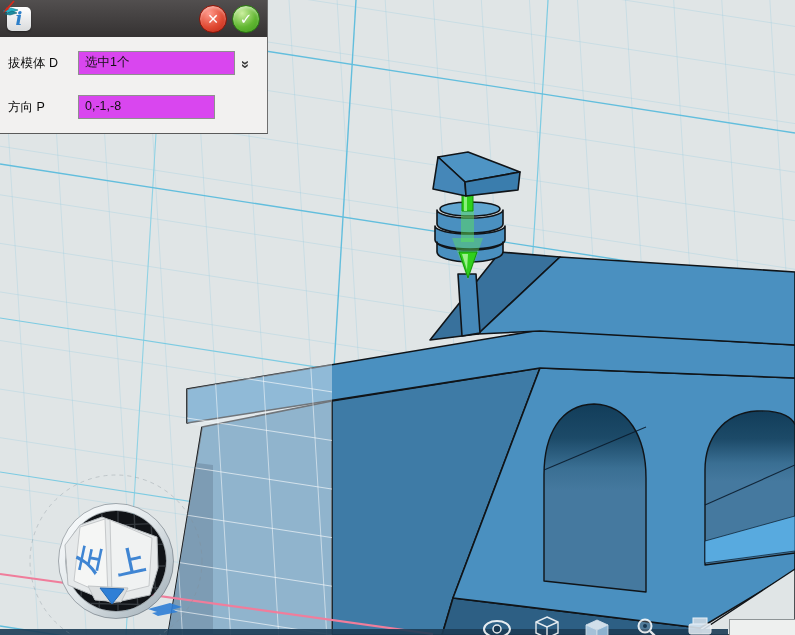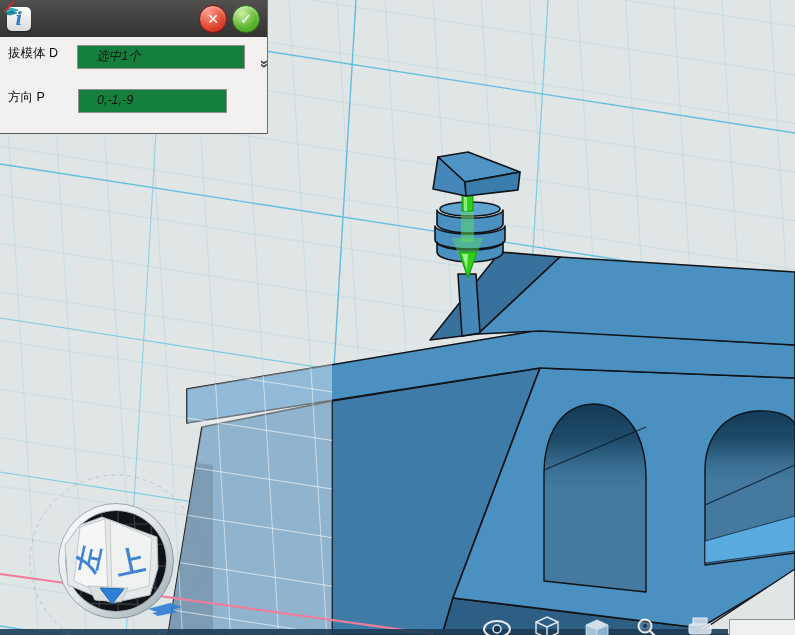--- a/index.html
+++ b/index.html
@@ -17,24 +17,24 @@
            font-family:"DejaVu Serif","Liberation Serif",serif;font-style:italic;font-weight:bold;
            font-size:18px;color:#2d7fc9;box-shadow:0 1px 2px rgba(0,0,0,.4);}
   .tb-space{flex:1;}
   .round-btn{width:26px;height:26px;border-radius:50%;display:flex;align-items:center;
              justify-content:center;color:#fff;font-size:14px;font-weight:bold;margin-left:5px;
              cursor:pointer;line-height:1;}
   .btn-x{background:radial-gradient(circle at 35% 28%,#ff9a8c,#e14b34 55%,#b92314);
          border:1px solid #8e1407;box-shadow:inset 0 2px 3px rgba(255,255,255,.45);}
   .btn-ok{background:radial-gradient(circle at 35% 28%,#cdf0a0,#62b732 55%,#3c981a);
           border:1px solid #2a7a10;box-shadow:inset 0 2px 3px rgba(255,255,255,.5);font-size:15px;}
-  .drow{display:flex;height:36px;margin:8px 8px 8px 8px;}
+  .drow{display:flex;align-items:center;height:36px;margin:8px 8px 8px 8px;}
   .dlabel{width:70px;font-size:12.5px;color:#0a0a0a;white-space:nowrap;}
-  .dfield{position:relative;height:20px;background:#15803d;border:1px solid #8f8f8f;
-          font-size:12.5px;color:#111;padding:1px 6px 1px 18px;line-height:19px;overflow:hidden;font-style:italic;}
+  .dfield{position:relative;height:20px;background:#d946ef;border:1px solid #8f8f8f;
+          font-size:12.5px;color:#111;padding:1px 6px 1px 6px;line-height:19px;overflow:hidden;}
   .f1{width:143px;}
   .f2{width:165px;}
   .f3{width:123px;}
   .chevrons{display:inline-block;transform:rotate(90deg);font-weight:bold;color:#3a3a3a;
             font-size:15px;margin-left:8px;letter-spacing:-2px;cursor:pointer;}
   .spinner{position:absolute;right:1px;top:0;width:13px;height:20px;display:flex;
            flex-direction:column;align-items:center;justify-content:center;gap:3px;cursor:pointer;}
   .tri-up{width:0;height:0;border-left:4px solid transparent;border-right:4px solid transparent;
           border-bottom:5px solid #3c3c3c;}
   .tri-dn{width:0;height:0;border-left:4px solid transparent;border-right:4px solid transparent;
@@ -238,21 +238,21 @@
 
   <div class="drow">
     <div class="dlabel">拔模体 D</div>
     <div class="dfield f1">选中1个</div>
     <span class="chevrons">»</span>
   </div>
 
 
   <div class="drow">
     <div class="dlabel">方向 P</div>
-    <div class="dfield f3">0,-1,-9</div>
+    <div class="dfield f3">0,-1,-8</div>
     <span class="dir-ic">
       <svg width="20" height="17" viewBox="0 0 20 17">
         <polygon points="3,11 11,8 18,10 10,13" fill="#2ab3c9" stroke="#15778a" stroke-width="0.6"></polygon>
         <polygon points="5,14 12,11 17,13 10,15" fill="#1c8ca0" stroke="#0f6273" stroke-width="0.6"></polygon>
         <line x1="14" y1="1" x2="6" y2="10" stroke="#d6291b" stroke-width="1.8"></line>
         <polygon points="3,13 9,9 7,7" fill="#d6291b"></polygon>
       </svg>
     </span>
   </div>
 </div>

